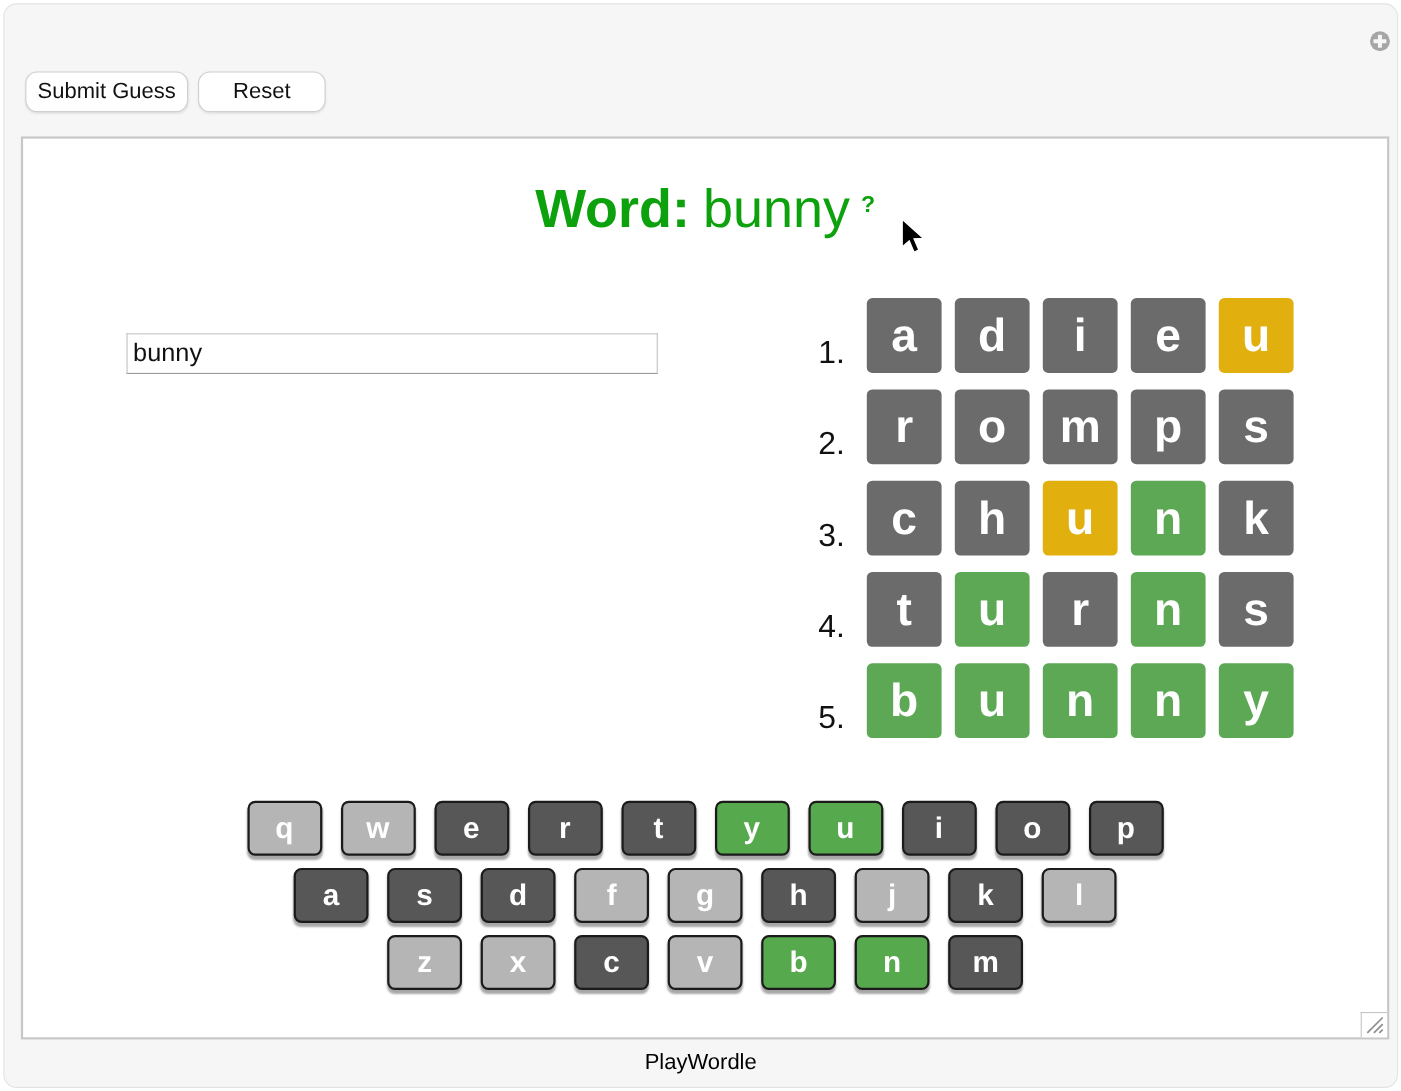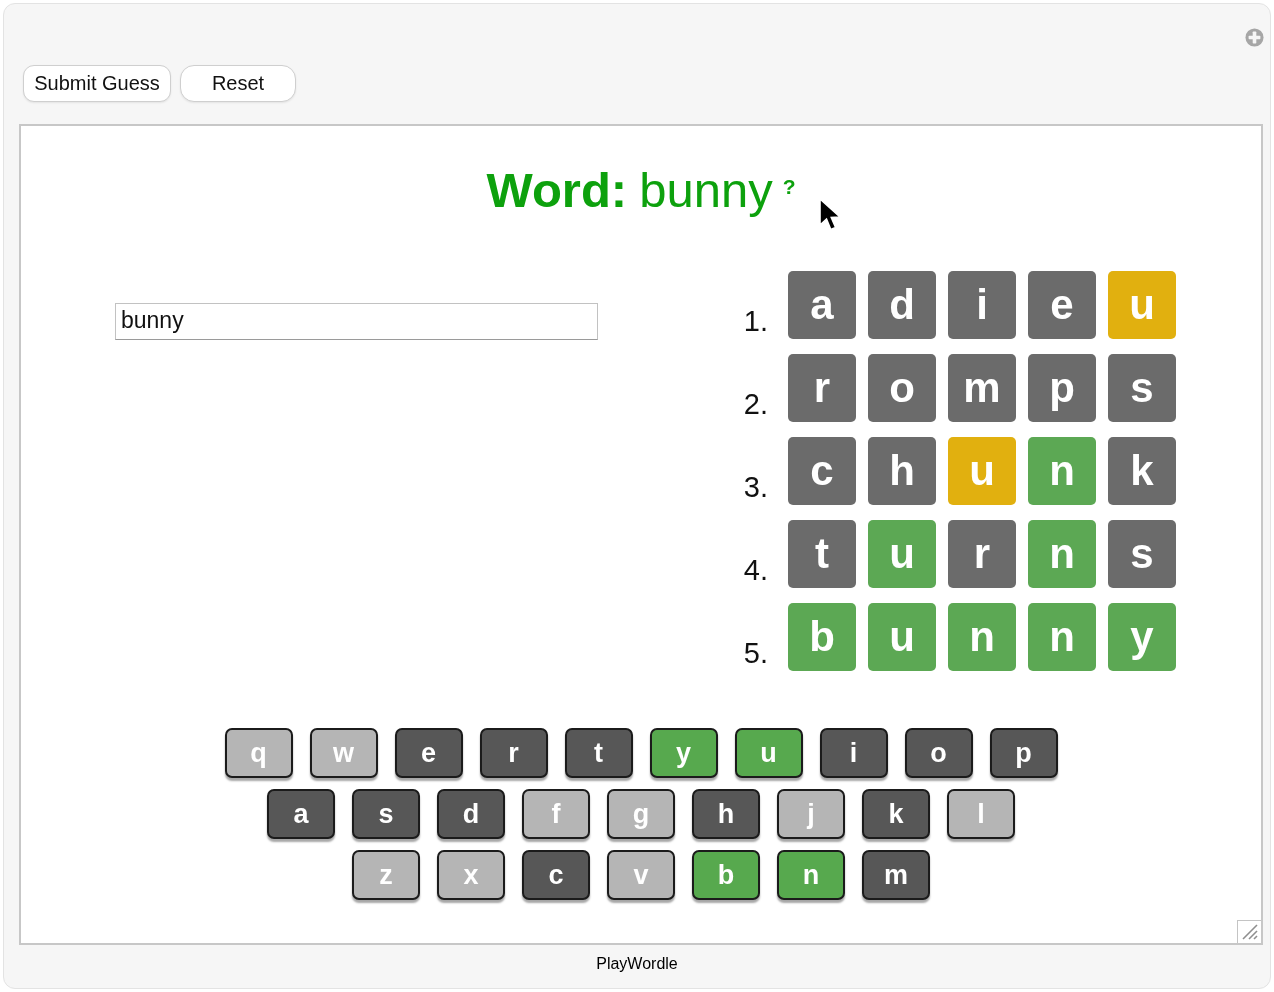--- a/index.html
+++ b/index.html
@@ -16,21 +16,21 @@
   .plus-icon{position:absolute;top:24px;left:1241px;width:19px;height:19px;}
   
   .toolbar{position:absolute;left:19px;top:61px;display:flex;gap:9px;}
   .btn{
     height:37px;background:#ffffff;border:1px solid #cfcfcf;border-radius:11px;
     font-family:"Liberation Sans", sans-serif;font-size:20px;color:#111;
     box-shadow:0 1px 2px rgba(0,0,0,0.08);cursor:pointer;
     display:flex;align-items:center;justify-content:center;padding:0;
   }
   .btn.submit{width:148px;}
-  .btn.reset{width:116px;border-radius:14px;}
+  .btn.reset{width:116px;}
   
   .panel{
     position:absolute;left:15px;top:120px;width:1244px;height:821px;
     background:#ffffff;border:2px solid var(--panel_border,#c7c7c7);
     box-sizing:border-box;
   }
   
   .title{position:absolute;left:0;right:0;top:36px;text-align:center;
     font-size:49px;color:var(--title_green,#0da10d);white-space:nowrap;}
   .t-label{font-weight:700;}
@@ -73,21 +73,21 @@
   .key.unused{background:var(--key_unused,#b5b5b5);}
   .key.absent{background:var(--key_absent,#575757);}
   .key.correct{background:var(--key_correct,#57a94e);}
   
   .resize{
     position:absolute;right:0;bottom:0;width:23px;height:22px;
     border-left:1px solid #c4c4c4;border-top:1px solid #c4c4c4;background:#fff;
     display:flex;align-items:center;justify-content:center;cursor:nwse-resize;
   }
   
-  .caption{position:absolute;left:0;right:0;top:951px;text-align:center;font-size:16px;color:#000;}
+  .caption{position:absolute;left:0;right:0;top:951px;text-align:center;font-size:20px;color:#000;}
 </style>
 </head>
 <body>
 
 <div class="window">
 
   <svg class="plus-icon" viewBox="0 0 20 20">
     <circle cx="10" cy="10" r="9.5" fill="#a6a6a6"></circle>
     <rect x="8.1" y="3.8" width="3.8" height="12.4" rx="0.8" fill="#f6f6f6"></rect>
     <rect x="3.8" y="8.1" width="12.4" height="3.8" rx="0.8" fill="#f6f6f6"></rect>

